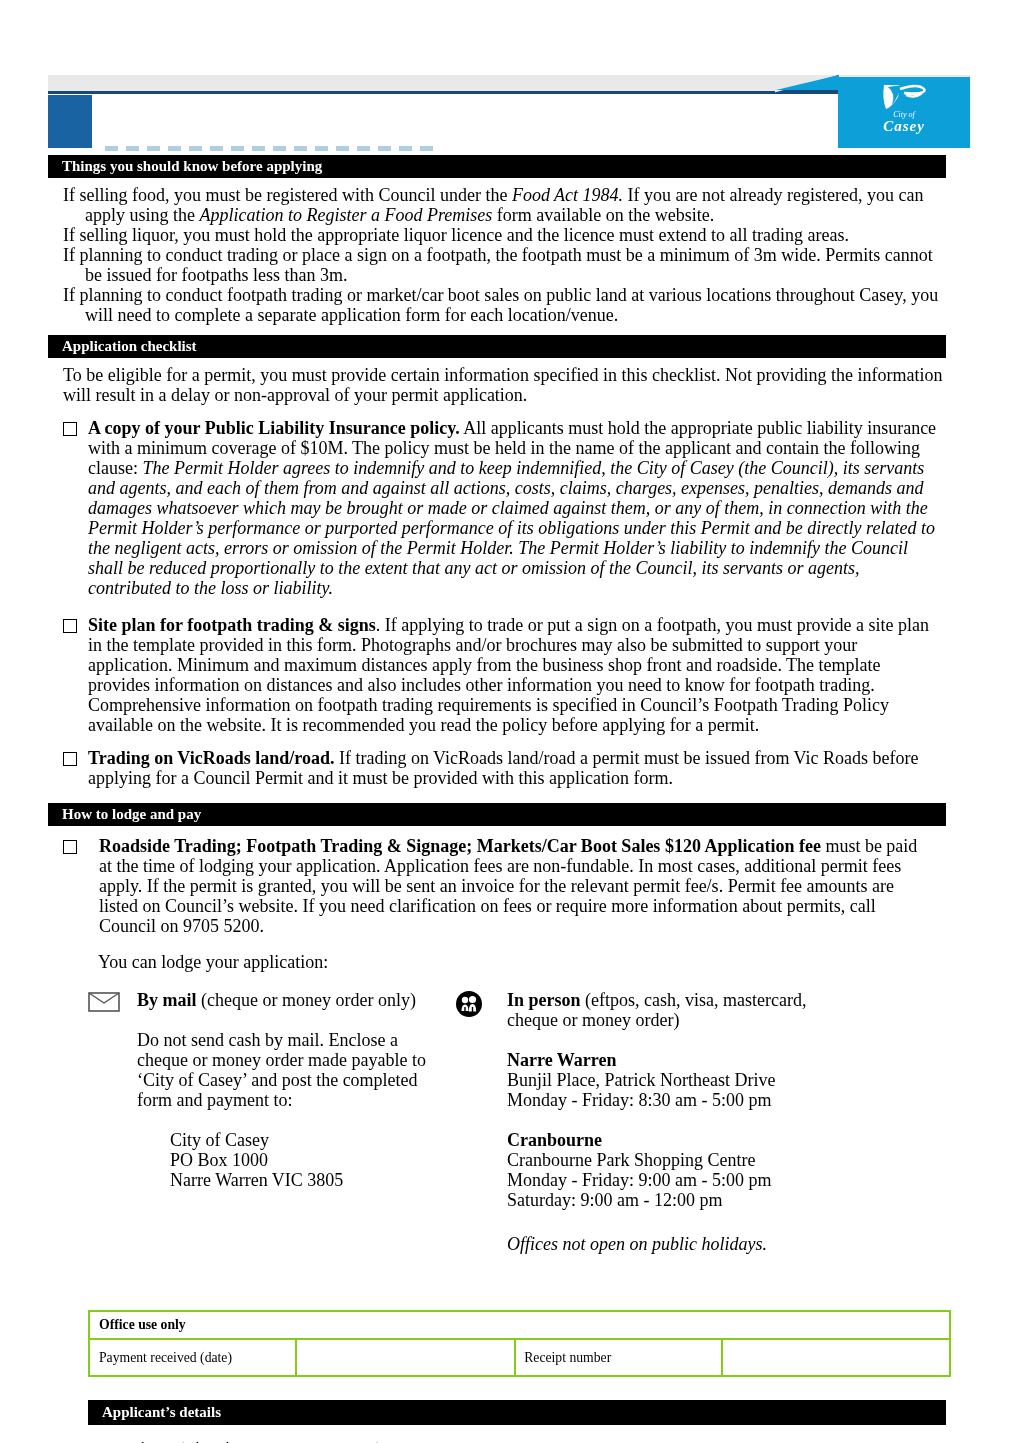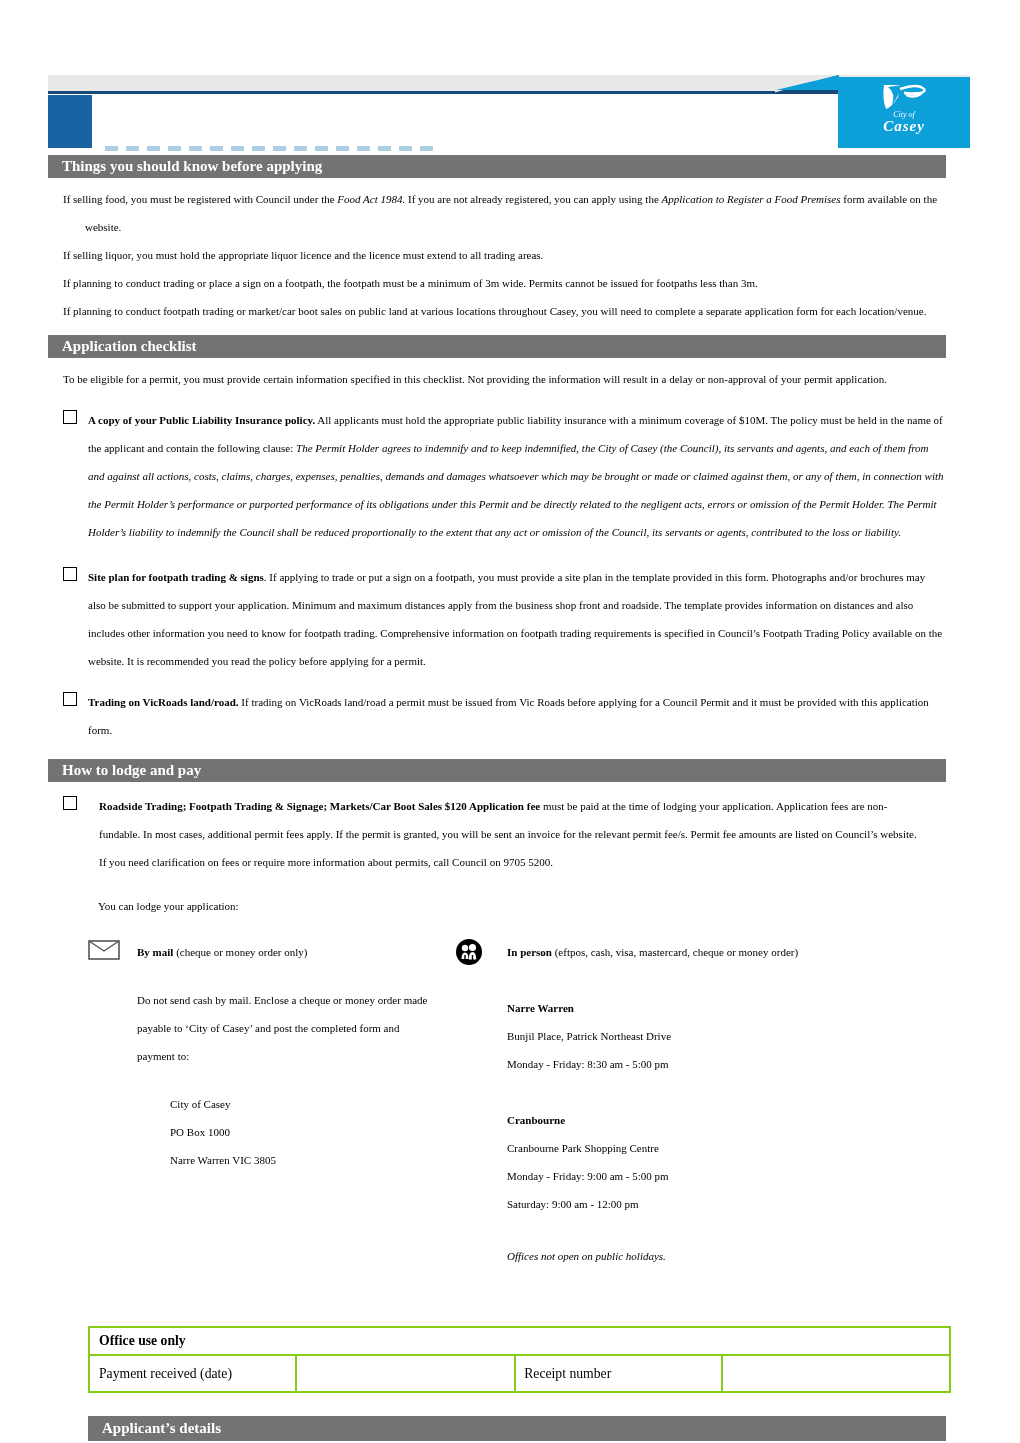--- a/index.html
+++ b/index.html
@@ -15,26 +15,26 @@
               clip-path:polygon(0 100%,100% 0,100% 100%);}
   .logo-block{position:absolute;left:838px;top:77px;width:132px;height:71px;background:#0d9fd8;
               display:flex;flex-direction:column;align-items:center;justify-content:flex-start;padding-top:6px;box-sizing:border-box;}
   .logo-block svg{display:block;}
   .logo-cityof{color:#fff;font-style:italic;font-size:8px;line-height:8px;margin-top:-2px;}
   .logo-casey{color:#fff;font-style:italic;font-weight:bold;font-size:15px;line-height:15px;letter-spacing:1px;}
   .dark-square{position:absolute;left:48px;top:95px;width:44px;height:53px;background:#1a63a3;}
   .faint-artifact{position:absolute;left:105px;top:146px;width:335px;height:5px;
                   background:repeating-linear-gradient(90deg,#aecfe3 0 13px,transparent 13px 21px);}
   
-  .bar{height:23px;line-height:23px;background:#737373;color:#fff;font-weight:bold;
+  .bar{height:23px;line-height:23px;background:#000000;color:#fff;font-weight:bold;
        font-size:15px;padding-left:14px;box-sizing:border-box;}
   .bar-full{margin:0 50px 0 48px;}
   .bar-indent{margin:0 50px 0 88px;}
   
-  .body-text{font-size:11px;line-height:28px;}
+  .body-text{font-size:18px;line-height:20px;}
   .things-body{margin:7px 52px 10px 63px;}
   .hang{padding-left:22px;text-indent:-22px;margin:0;}
   .intro{margin:7px 52px 0 63px;}
   .check-item{display:flex;margin:13px 52px 0 63px;}
   .checkbox{flex:0 0 auto;width:12px;height:12px;border:1.6px solid #000;margin-top:4px;background:#fff;}
   .check-gap{margin-right:11px;}
   .check-gap-wide{margin-right:22px;}
   .check-text{flex:1 1 auto;}
   .b{font-weight:bold;}
   .i{font-style:italic;}
@@ -42,21 +42,21 @@
   
   .cols{display:flex;margin:18px 0 0 88px;}
   .col-mail{width:365px;display:flex;}
   .col-person{width:460px;display:flex;margin-left:2px;justify-content:space-between;}
   .icon-cell-mail{flex:0 0 49px;padding-top:2px;}
   .icon-cell-person{flex:0 0 52px;padding-top:0;}
   .col-text{flex:1 1 auto;}
   .mail-body{margin-top:20px;width:302px;}
   .mail-addr{margin:20px 0 0 33px;}
   .person-head{width:345px;}
-  .loc{margin-top:28px;}
+  .loc{margin-top:20px;}
   .office-note{margin-top:24px;font-style:italic;}
   
   .office-table{margin:56px 0 0 88px;width:863px;border-collapse:collapse;font-size:13.7px;}
   .office-table td{border:2px solid #84cc16;padding:4px 9px;}
   .office-head{font-weight:bold;height:18px;}
   .office-row td{height:27px;}
   
   .applicant-bar{margin-top:23px;height:25px;line-height:25px;}
   .labels-row{display:flex;margin:14px 50px 0 88px;font-size:13.2px;}
   .label-reg{width:667px;}

